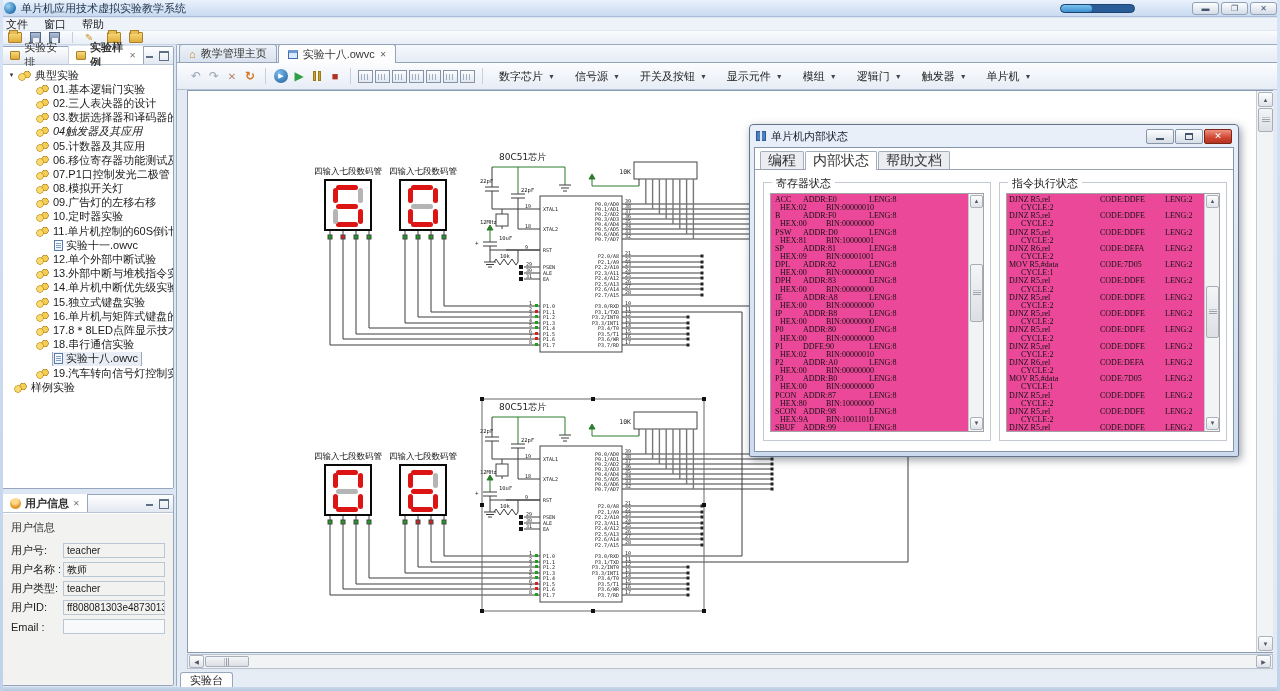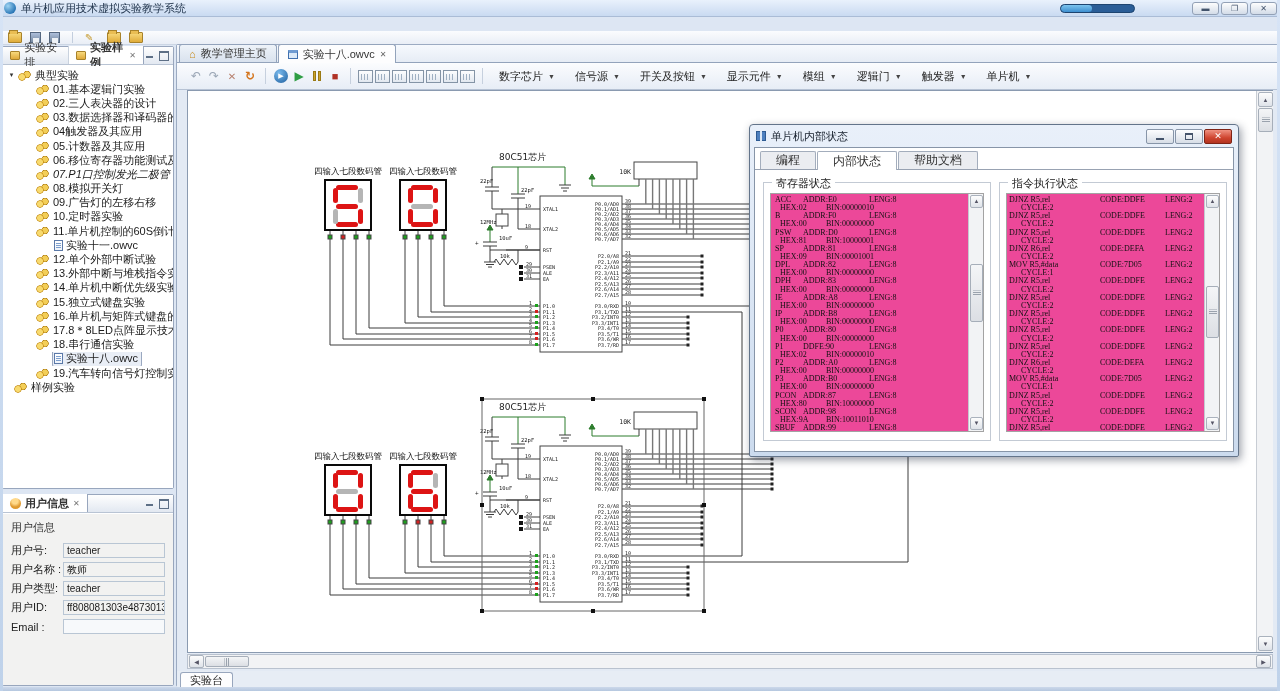--- a/index.html
+++ b/index.html
@@ -96,21 +96,21 @@
 .ficon{width:10px;height:10px;margin-right:5px;background:#4d7fbe;box-shadow:inset 0 0 0 1px #2d5a92;position:relative}
 .ficon:after{content:"";position:absolute;left:4px;top:0;width:2px;height:10px;background:#dce8f6;box-shadow:0 4px 0 0 #dce8f6 inset}
 .ftext{font-size:11px;color:#18212e}
 .fbtns{margin-left:auto;display:flex;gap:1px}
 .fbtn{width:28px;height:15px;border:1px solid #8795a8;border-radius:2px;background:linear-gradient(#fcfdfe,#d7dde6);display:flex;align-items:center;justify-content:center;font-size:8px;color:#3e4c60}
 .fbtn .g-min{width:8px;height:2px;background:#44536a;margin-top:6px}
 .fbtn .g-max{width:8px;height:7px;border:1px solid #44536a;border-top-width:2px}
 .fclose{background:linear-gradient(#ef9181,#cf4530 60%,#b23420);border-color:#7e2416;color:#fff;font-size:9px;font-weight:bold}
 .fclient{position:absolute;left:4px;right:4px;top:22px;bottom:4px;background:#fff;border:1px solid #8795a8}
 .ftabs{position:absolute;left:0;top:3px;right:0;height:19px;display:flex;align-items:flex-end;padding-left:5px;border-bottom:1px solid #98a2b2}
-.ftab{height:18px;padding:0 15px;display:flex;align-items:center;font-size:12px;border:1px solid #a3adbc;border-bottom:none;border-radius:2px 2px 0 0;background:#ebedf1;margin-right:1px;color:#333}
+.ftab{height:18px;padding:0 7px;display:flex;align-items:center;font-size:14px;border:1px solid #a3adbc;border-bottom:none;border-radius:2px 2px 0 0;background:#ebedf1;margin-right:1px;color:#333}
 .ftab.active{background:#fff;height:19px;margin-bottom:-1px;font-weight:normal}
 .fcontent{position:absolute;left:0;top:22px;right:0;bottom:0}
 .gbox{position:absolute;top:12px;bottom:10px;width:228px;border:1px solid #c3cad4}
 .glabel{position:absolute;top:-7px;left:8px;background:#fff;padding:0 4px;font-size:11px;color:#222}
 .glist{position:absolute;left:6px;right:6px;top:10px;bottom:8px;border:1px solid #a3a3a3;background:#ec4899;overflow:hidden;font-family:Liberation Serif, serif;font-size:8px;line-height:8.15px;color:#111}
 .lsb{position:absolute;right:0;top:0;bottom:0;width:15px;background:#f2f3f5;border-left:1px solid #c4c9d0}
 .lsb .sbtn{width:13px;height:13px}
 .rowpad{padding-top:2px}
 .reg-row{height:16.3px}
 .l1,.l2{display:flex;white-space:nowrap}
@@ -134,20 +134,25 @@
     <span class="apptitle">单片机应用技术虚拟实验教学系统</span>
     <span class="tprog">
         <i></i>
       </span>
     <span class="winbtns">
       <span class="wbtn">▬</span>
       <span class="wbtn">❐</span>
       <span class="wbtn">✕</span>
     </span>
   </div>
+  <div id="menubar">
+      <span class="mitem">文件</span>
+      <span class="mitem">窗口</span>
+      <span class="mitem">帮助</span>
+    </div>
   <div id="maintoolbar">
       <span class="mico mi-folder"></span>
       <span class="mico mi-save"></span>
       <span class="mico mi-save"></span>
       <span class="msep"></span>
       <span class="mico mi-wand">✎</span>
       <span class="mico mi-folder"></span>
       <span class="mico mi-folder"></span>
     </div>
 
@@ -191,42 +196,42 @@
             <span class="tlabel">02.三人表决器的设计</span>
           </span>
         </div>
         <div class="trow" style="padding-left: 22px;">
           <span class="tarrow"></span>
           <span class="tsel">
             <span class="ic-exp"></span>
             <span class="tlabel">03.数据选择器和译码器的使用</span>
           </span>
         </div>
-        <div class="trow" style="padding-left: 22px;">
+        <div class="trow" style="padding-left: 22px; font-style: italic;">
           <span class="tarrow"></span>
           <span class="tsel">
             <span class="ic-exp"></span>
             <span class="tlabel">04触发器及其应用</span>
           </span>
         </div>
         <div class="trow" style="padding-left: 22px;">
           <span class="tarrow"></span>
           <span class="tsel">
             <span class="ic-exp"></span>
             <span class="tlabel">05.计数器及其应用</span>
           </span>
         </div>
         <div class="trow" style="padding-left: 22px;">
           <span class="tarrow"></span>
           <span class="tsel">
             <span class="ic-exp"></span>
             <span class="tlabel">06.移位寄存器功能测试及应用</span>
           </span>
         </div>
-        <div class="trow" style="padding-left: 22px; font-style: italic;">
+        <div class="trow" style="padding-left: 22px;">
           <span class="tarrow"></span>
           <span class="tsel">
             <span class="ic-exp"></span>
             <span class="tlabel">07.P1口控制发光二极管</span>
           </span>
         </div>
         <div class="trow" style="padding-left: 22px;">
           <span class="tarrow"></span>
           <span class="tsel">
             <span class="ic-exp"></span>

